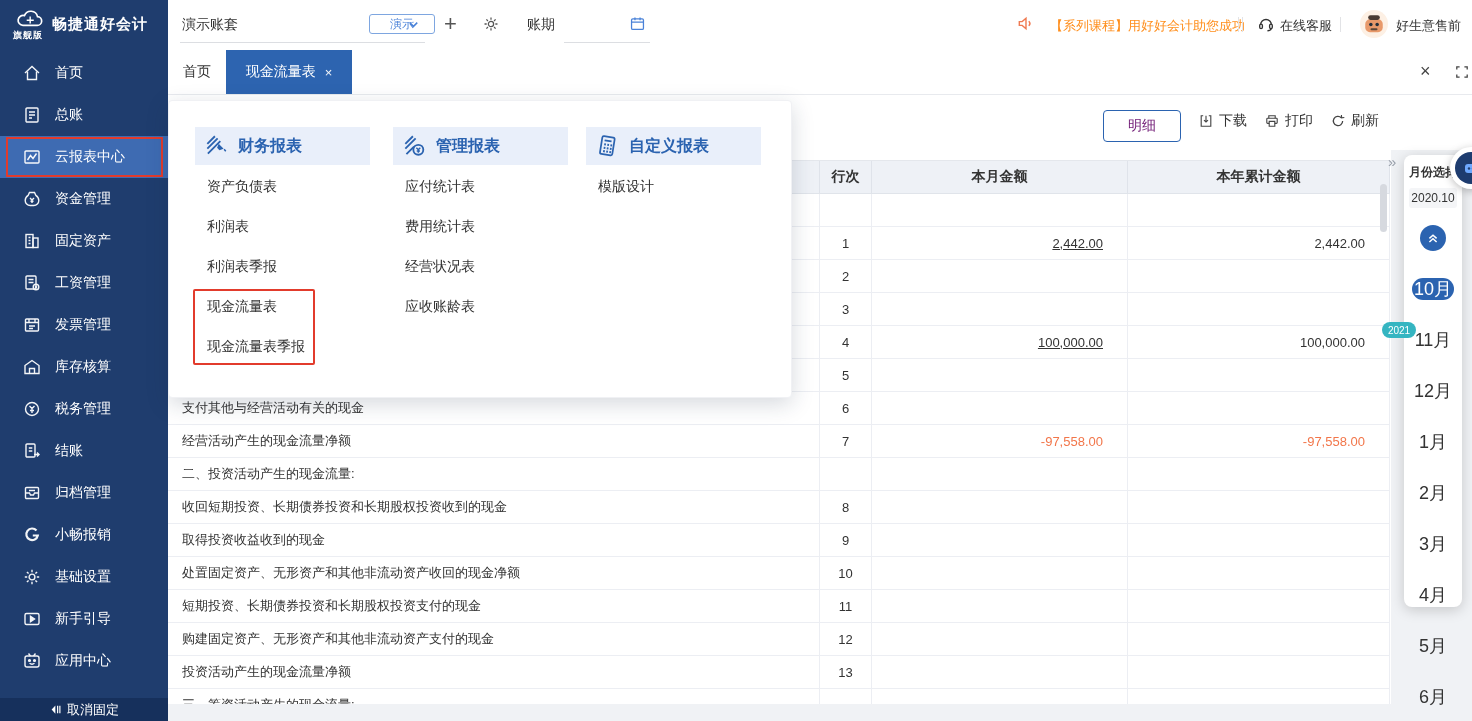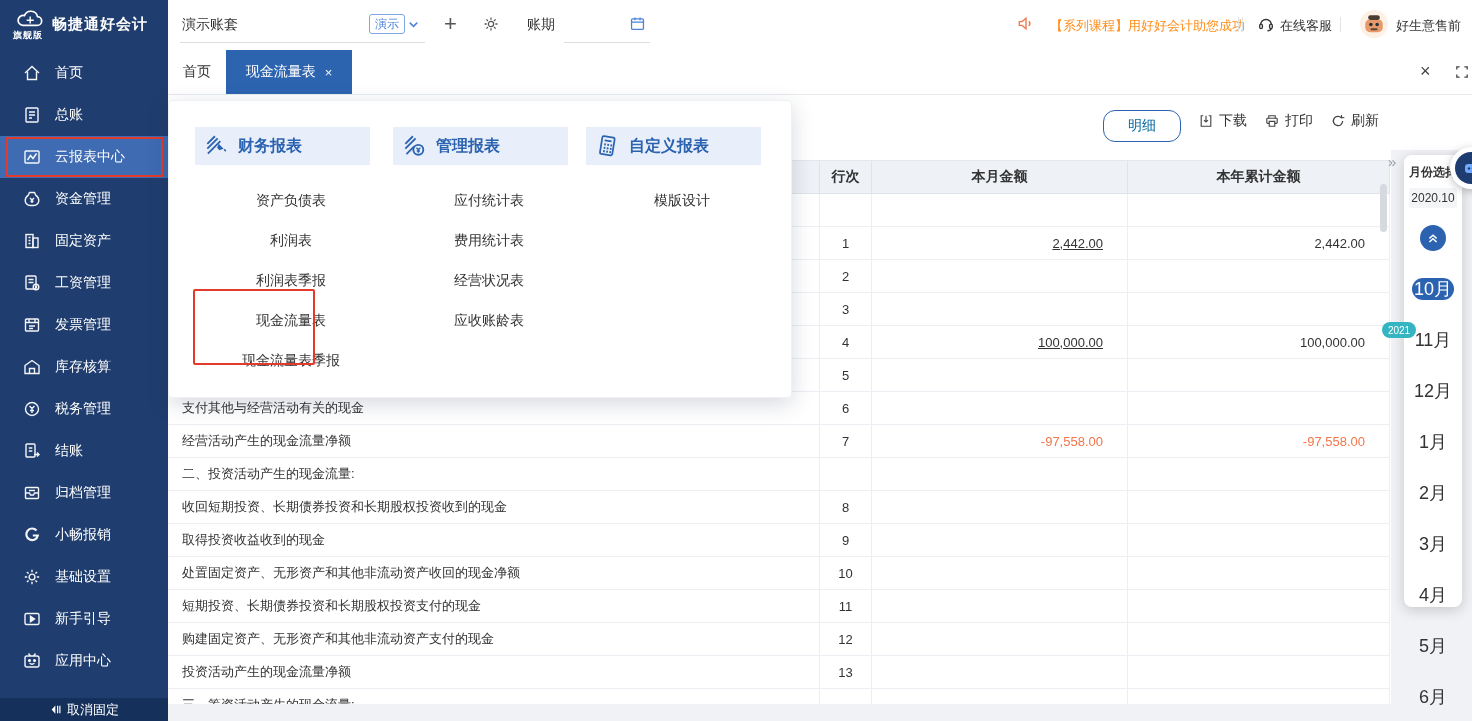--- a/index.html
+++ b/index.html
@@ -17,21 +17,21 @@
   .nav-item.active{background:#3e6bb2;}
   .nav-icon{width:20px;height:20px;margin-right:13px;color:#fff;opacity:.95;flex:none;}
   .nav-icon svg{width:20px;height:20px;}
   .sidebar-annotation{position:absolute;inset:1px 5px 1px 6px;border:2px solid #e23b2c;pointer-events:none;}
   .unpin{position:absolute;bottom:0;left:0;right:0;height:23px;background:#16305c;display:flex;align-items:center;justify-content:center;color:#fff;font-size:13px;gap:3px;}
   .unpin svg{width:15px;height:15px;color:#fff;}
   
   .topbar{position:absolute;left:168px;top:0;width:1304px;height:50px;background:#fff;z-index:4;}
   .acct-name{position:absolute;left:14px;top:16px;font-weight:500;cursor:pointer;}
   .acct-underline{position:absolute;left:12px;top:42px;width:245px;height:1px;background:#dcdee2;}
-  .demo-badge{position:absolute;left:201px;top:14px;height:18px;padding:0 5px;border:1px solid #7ea6e0;border-radius:3px;color:#4a82d8;font-size:12px;line-height:18px;}
+  .demo-badge{position:absolute;left:201px;top:14px;height:18px;padding:0 20px;border:1px solid #7ea6e0;border-radius:3px;color:#4a82d8;font-size:12px;line-height:18px;}
   .acct-chevron{position:absolute;left:238px;top:17px;width:15px;height:15px;}
   .plus-btn{position:absolute;left:276px;top:11px;font-size:22px;color:#555;font-weight:300;cursor:pointer;}
   .gear-btn{position:absolute;left:314px;top:15px;width:18px;height:18px;color:#555;cursor:pointer;}
   .period-label{position:absolute;left:359px;top:16px;}
   .period-value{position:absolute;left:399px;top:16px;cursor:pointer;margin-top:36px;}
   .calendar-btn{position:absolute;left:461px;top:15px;width:17px;height:17px;color:#4a82d8;cursor:pointer;}
   .period-underline{position:absolute;left:396px;top:42px;width:86px;height:1px;background:#dcdee2;}
   .speaker{position:absolute;left:848px;top:14px;width:19px;height:19px;}
   .announcement{position:absolute;left:882px;top:17px;font-size:13px;color:#ff8e1c;cursor:pointer;white-space:nowrap;}
   .vsep{position:absolute;top:17px;width:1px;height:15px;background:#e2e3e6;}
@@ -44,21 +44,21 @@
   .tab{position:absolute;top:0;height:44px;display:flex;align-items:center;justify-content:center;cursor:pointer;}
   .tab-home{left:0;width:58px;color:#333;}
   .tab-active{left:58px;width:126px;background:#2d64b0;color:#fff;gap:9px;}
   .tab-close{font-size:13px;cursor:pointer;opacity:.95;}
   .close-all{position:absolute;left:1252px;top:11px;font-size:18px;color:#444;cursor:pointer;line-height:20px;}
   .fullscreen-btn{position:absolute;left:1286px;top:14px;width:16px;height:16px;color:#444;cursor:pointer;}
   
   .right-strip{position:absolute;left:1391px;top:150px;width:81px;height:571px;background:#f0f2f5;z-index:2;}
   .bottom-strip{position:absolute;left:168px;top:704px;width:1304px;height:17px;background:#f0f2f5;z-index:2;}
   
-  .btn-detail{position:absolute;left:1103px;top:110px;width:76px;height:30px;border:1px solid #2b63b0;border-radius:12px;background:#fff;color:#0369a1;display:flex;align-items:center;justify-content:center;cursor:pointer;z-index:3;}
+  .btn-detail{position:absolute;left:1103px;top:110px;width:76px;height:30px;border:1px solid #2b63b0;border-radius:4px;background:#fff;color:#701a75;display:flex;align-items:center;justify-content:center;cursor:pointer;z-index:3;}
   .tool{position:absolute;top:112px;display:flex;align-items:center;gap:5px;color:#333;cursor:pointer;z-index:3;}
   .tool svg{width:16px;height:16px;color:#444;}
   .tool-download{left:1198px;}
   .tool-print{left:1264px;}
   .tool-refresh{left:1330px;}
   
   .table{position:absolute;left:168px;top:160px;width:1222px;z-index:1;}
   .thead{display:flex;height:32px;background:#eef1f6;border-top:1px solid #e4e7ec;border-bottom:1px solid #e0e4ea;font-weight:bold;}
   .th{display:flex;align-items:center;justify-content:center;border-right:1px solid #dfe3ea;box-sizing:border-box;}
   .col-item{width:652px;}
@@ -77,21 +77,21 @@
   
   .report-panel{position:absolute;left:168px;top:100px;width:622px;height:296px;background:#fff;border:1px solid #f0f1f4;border-radius:4px;box-shadow:0 6px 22px rgba(30,45,70,.18);z-index:20;}
   .menu-col{position:absolute;top:26px;width:180px;}
   .menu-col-0{left:26px;}
   .menu-col-1{left:224px;}
   .menu-col-2{left:417px;}
   .menu-col-head{width:175px;height:38px;background:#e9effa;display:flex;align-items:center;padding-left:8px;gap:9px;box-sizing:border-box;}
   .menu-head-icon{width:26px;height:26px;color:#2b63b0;flex:none;}
   .menu-head-icon svg{width:26px;height:26px;}
   .menu-head-title{color:#2b63b0;font-size:16px;font-weight:bold;}
-  .menu-items{margin-top:15px;text-align:center;}
+  .menu-items{margin-top:1px;}
   .menu-item{height:40px;line-height:40px;margin-left:12px;cursor:pointer;}
   .menu-annotation{position:absolute;left:24px;top:188px;width:118px;height:72px;border:2px solid #e23b2c;border-radius:2px;pointer-events:none;}
   
   .month-panel{position:absolute;left:1404px;top:155px;width:58px;height:452px;background:#fff;border-radius:8px;box-shadow:0 3px 14px rgba(0,0,0,.18);z-index:25;text-align:center;}
   .mp-title{font-size:12px;font-weight:bold;padding-top:9px;}
   .mp-current{margin:7px auto 17px;width:48px;height:20px;line-height:20px;background:#f4f5f7;border-radius:3px;font-size:12px;}
   .mp-circle{margin:0 auto;width:26px;height:26px;border-radius:50%;background:#2b63b0;display:flex;align-items:center;justify-content:center;cursor:pointer;}
   .mp-circle svg{width:16px;height:16px;}
   .mp-up{margin-top:16px;}
   .mp-down{margin-top:3px;}

